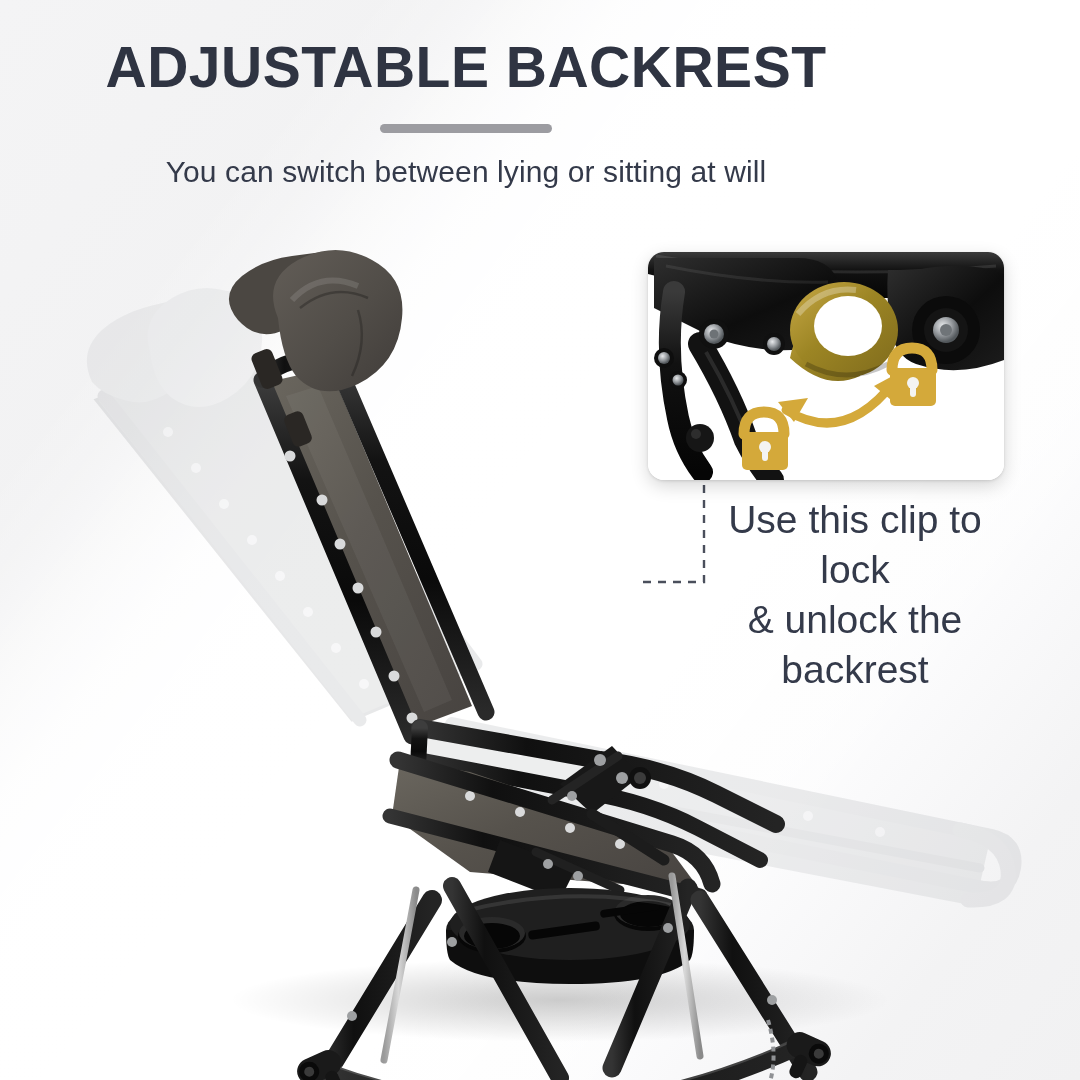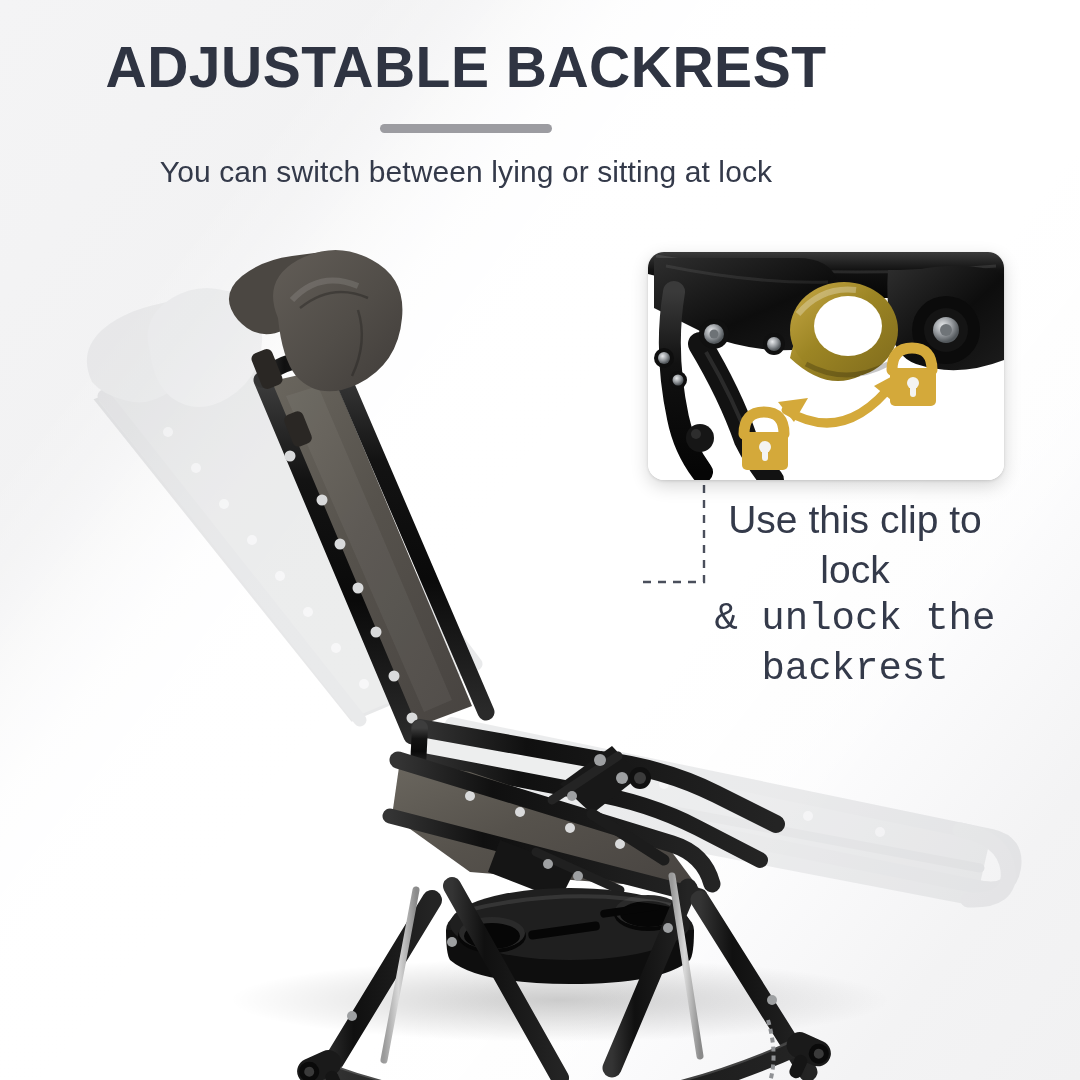--- a/index.html
+++ b/index.html
@@ -56,36 +56,36 @@
     position:absolute;left:648px;top:252px;width:356px;height:228px;
     border-radius:16px;overflow:hidden;background:#ffffff;
     box-shadow:0 6px 18px rgba(0,0,0,.16), 0 1px 3px rgba(0,0,0,.12);
   }
   #inset svg{display:block;}
   #caption{
     position:absolute;left:690px;top:495px;width:330px;
     font-size:39px;font-weight:300;color:#343a4a;line-height:1.28;
     text-align:center;
   }
-  #caption .l2{display:block;font-family:Liberation Mono, monospace;}
+  #caption .l2{display:block;}
 
   
   #leader{position:absolute;left:600px;top:470px;width:120px;height:130px;pointer-events:none;}
 </style>
 </head>
 <body>
 
 <div id="stage">
 
   <div id="sheen"></div>
 
   <div id="header">
     <h1 id="title">ADJUSTABLE BACKREST</h1>
     <div id="divider"></div>
-    <p id="subtitle">You can switch between lying or sitting at lock</p>
+    <p id="subtitle">You can switch between lying or sitting at will</p>
   </div>
 
   <div id="scene">
     <svg width="1080" height="880" viewBox="0 0 1080 880" xmlns="http://www.w3.org/2000/svg">
       <defs>
         <linearGradient id="tube" x1="0" y1="0" x2="0" y2="1">
           <stop offset="0%" stop-color="#3d3d3d"></stop>
           <stop offset="28%" stop-color="#131313"></stop>
           <stop offset="62%" stop-color="#0a0a0a"></stop>
           <stop offset="100%" stop-color="#2a2a2a"></stop>

